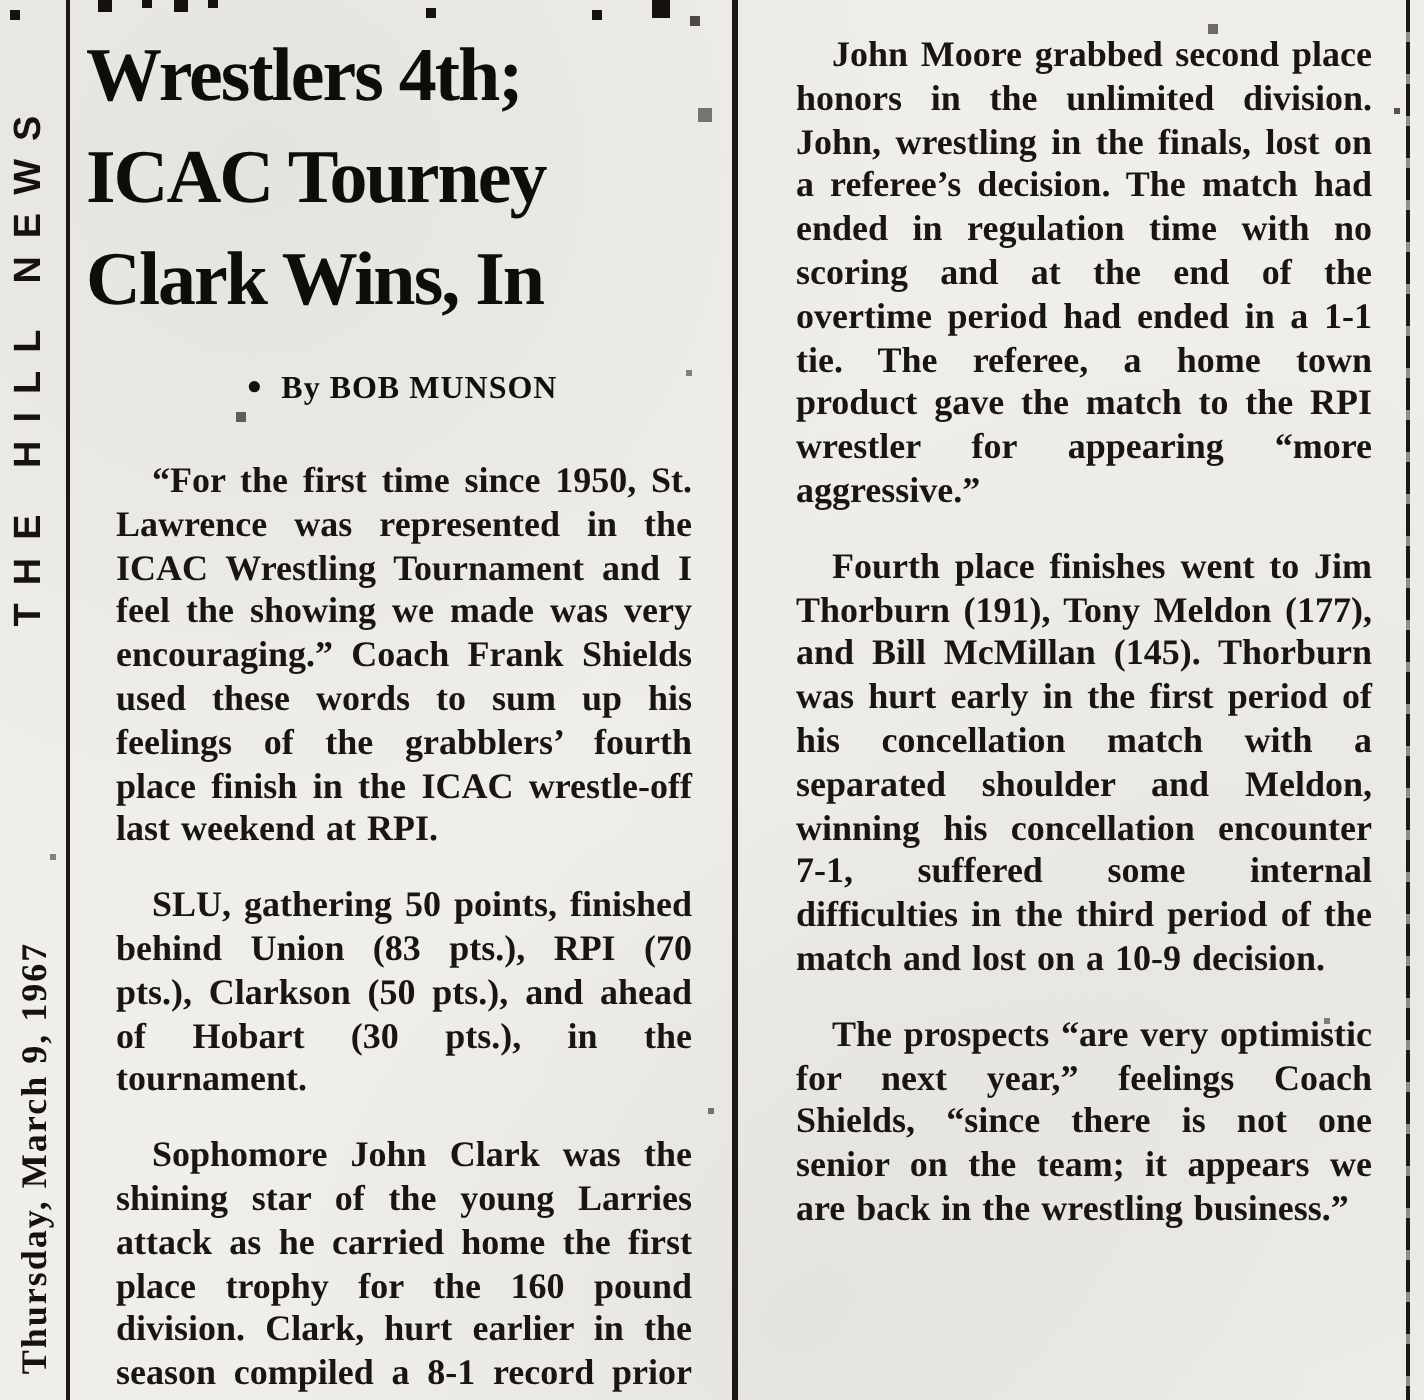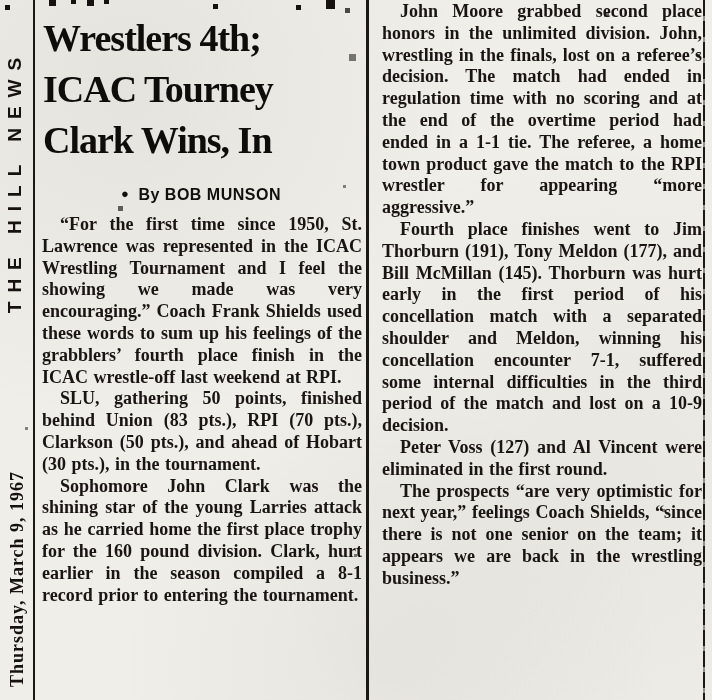--- a/index.html
+++ b/index.html
@@ -47,32 +47,32 @@
   .headline {
     position: absolute; left: 43px; top: 13px; width: 324px;
     font-weight: bold; font-size: 38px; line-height: 51px;
     letter-spacing: -1px; white-space: nowrap; color: #0f0d0a;
   }
 
   
   .byline {
     position: absolute; left: 42px; top: 186px; width: 318px;
     text-align: center;
-    font-family: Liberation Sans, sans-serif;
+    font-family: Liberation Serif, serif;
     font-weight: bold; font-size: 16px; letter-spacing: 0.5px;
     color: #12100d;
   }
   .byline .bullet { font-size: 13px; margin-right: 9px; position: relative; top: -2px; }
 
   
   .col { position: absolute; font-size: 18px; line-height: 21.8px; font-weight: bold; }
   .col-left  { left: 42px;  top: 214px; width: 320px; }
   .col-right { left: 382px; top: 1px;   width: 320px; }
   .col p {
-    margin: 0; text-indent: 18px; text-align: justify;
+    margin: 16px; text-indent: 18px; text-align: justify;
     word-spacing: 1px; color: #181512;
   }
 
   
   .specks { position: absolute; left: 0; top: 0; width: 1px; height: 1px; background: transparent;
     box-shadow:
       52px 2px 0 3px #151210,
       73px 1px 0 2px #151210,
       90px 2px 0 3px #151210,
       106px 1px 0 2px #151210,
@@ -117,17 +117,16 @@
 
   <div class="col col-left">
     <p>“For the first time since 1950, St. Lawrence was represented in the ICAC Wrestling Tournament and I feel the showing we made was very encouraging.” Coach Frank Shields used these words to sum up his feelings of the grabblers’ fourth place finish in the ICAC wrestle-off last weekend at RPI.</p>
     <p>SLU, gathering 50 points, finished behind Union (83 pts.), RPI (70 pts.), Clarkson (50 pts.), and ahead of Hobart (30 pts.), in the tournament.</p>
     <p>Sophomore John Clark was the shining star of the young Larries attack as he carried home the first place trophy for the 160 pound division. Clark, hurt earlier in the season compiled a 8-1 record prior to entering the tournament.</p>
   </div>
 
   <div class="col col-right">
     <p>John Moore grabbed second place honors in the unlimited division. John, wrestling in the finals, lost on a referee’s decision. The match had ended in regulation time with no scoring and at the end of the overtime period had ended in a 1-1 tie. The referee, a home town product gave the match to the RPI wrestler for appearing “more aggressive.”</p>
     <p>Fourth place finishes went to Jim Thorburn (191), Tony Meldon (177), and Bill McMillan (145). Thorburn was hurt early in the first period of his concellation match with a separated shoulder and Meldon, winning his concellation encounter 7-1, suffered some internal difficulties in the third period of the match and lost on a 10-9 decision.</p>
-    <p>Peter Voss (127) and Al Vincent were eliminated in the first round.</p>
     <p>The prospects “are very optimistic for next year,” feelings Coach Shields, “since there is not one senior on the team; it appears we are back in the wrestling business.”</p>
   </div>
 
 </div>
 
 </body></html>

